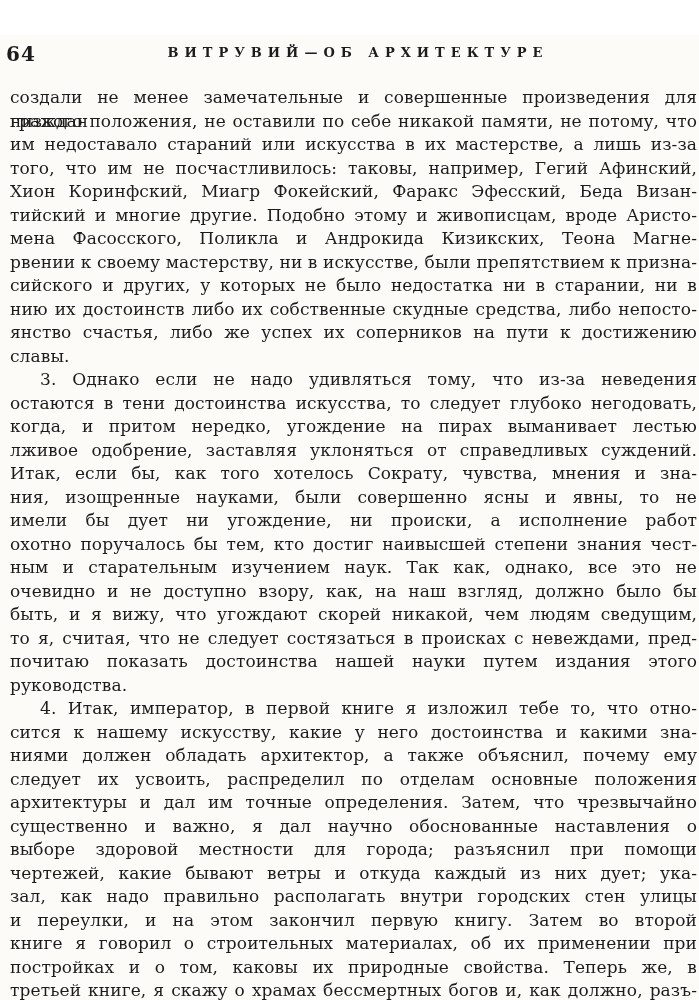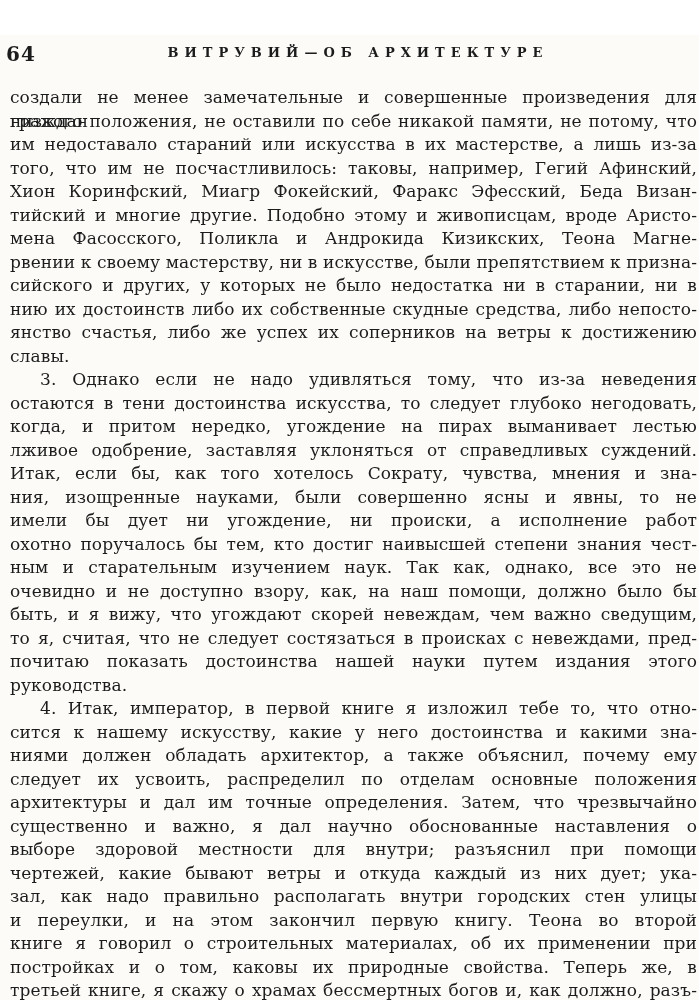--- a/index.html
+++ b/index.html
@@ -81,44 +81,44 @@
       <div class="text-line">создали не менее замечательные и совершенные произведения для граждан</div>
       <div class="text-line">низкого положения, не оставили по себе никакой памяти, не потому, что</div>
       <div class="text-line">им недоставало стараний или искусства в их мастерстве, а лишь из-за</div>
       <div class="text-line">того, что им не посчастливилось: таковы, например, Гегий Афинский,</div>
       <div class="text-line">Хион Коринфский, Миагр Фокейский, Фаракс Эфесский, Беда Визан-</div>
       <div class="text-line">тийский и многие другие. Подобно этому и живописцам, вроде Аристо-</div>
       <div class="text-line">мена Фасосского, Поликла и Андрокида Кизикских, Теона Магне-</div>
       <div class="text-line">рвении к своему мастерству, ни в искусстве, были препятствием к призна-</div>
       <div class="text-line">сийского и других, у которых не было недостатка ни в старании, ни в</div>
       <div class="text-line">нию их достоинств либо их собственные скудные средства, либо непосто-</div>
-      <div class="text-line">янство счастья, либо же успех их соперников на ветры к достижению</div>
+      <div class="text-line">янство счастья, либо же успех их соперников на пути к достижению</div>
       <div class="text-line para-end">славы.</div>
       <div class="text-line indent">3. Однако если не надо удивляться тому, что из-за неведения</div>
       <div class="text-line">остаются в тени достоинства искусства, то следует глубоко негодовать,</div>
       <div class="text-line">когда, и притом нередко, угождение на пирах выманивает лестью</div>
       <div class="text-line">лживое одобрение, заставляя уклоняться от справедливых суждений.</div>
       <div class="text-line">Итак, если бы, как того хотелось Сократу, чувства, мнения и зна-</div>
       <div class="text-line">ния, изощренные науками, были совершенно ясны и явны, то не</div>
       <div class="text-line">имели бы дует ни угождение, ни происки, а исполнение работ</div>
       <div class="text-line">охотно поручалось бы тем, кто достиг наивысшей степени знания чест-</div>
       <div class="text-line">ным и старательным изучением наук. Так как, однако, все это не</div>
-      <div class="text-line">очевидно и не доступно взору, как, на наш помощи, должно было бы</div>
-      <div class="text-line">быть, и я вижу, что угождают скорей невеждам, чем важно сведущим,</div>
+      <div class="text-line">очевидно и не доступно взору, как, на наш взгляд, должно было бы</div>
+      <div class="text-line">быть, и я вижу, что угождают скорей никакой, чем людям сведущим,</div>
       <div class="text-line">то я, считая, что не следует состязаться в происках с  невеждами, пред-</div>
       <div class="text-line">почитаю показать достоинства нашей науки путем издания этого</div>
       <div class="text-line para-end">руководства.</div>
       <div class="text-line indent">4. Итак, император, в первой книге я изложил тебе то, что отно-</div>
       <div class="text-line">сится к нашему искусству, какие у него достоинства и какими зна-</div>
       <div class="text-line">ниями должен обладать архитектор, а также объяснил, почему ему</div>
       <div class="text-line">следует их усвоить, распределил по отделам основные положения</div>
       <div class="text-line">архитектуры и дал им точные определения. Затем, что чрезвычайно</div>
       <div class="text-line">существенно и важно, я дал научно обоснованные наставления о</div>
-      <div class="text-line">выборе здоровой местности для внутри; разъяснил при помощи</div>
+      <div class="text-line">выборе здоровой местности для города; разъяснил при помощи</div>
       <div class="text-line">чертежей, какие бывают ветры и откуда каждый из них дует; ука-</div>
       <div class="text-line">зал, как надо правильно располагать внутри городских стен улицы</div>
-      <div class="text-line">и переулки, и на этом закончил первую книгу. Теона во второй</div>
+      <div class="text-line">и переулки, и на этом закончил первую книгу. Затем во второй</div>
       <div class="text-line">книге я говорил о строительных материалах, об их применении при</div>
       <div class="text-line">постройках и о том, каковы их природные свойства. Теперь же, в</div>
       <div class="text-line">третьей книге, я скажу о храмах бессмертных богов и, как должно, разъ-</div>
       <div class="text-line para-end">пирах их устройство.</div>
     </div>
 </div>
 
 </body></html>

